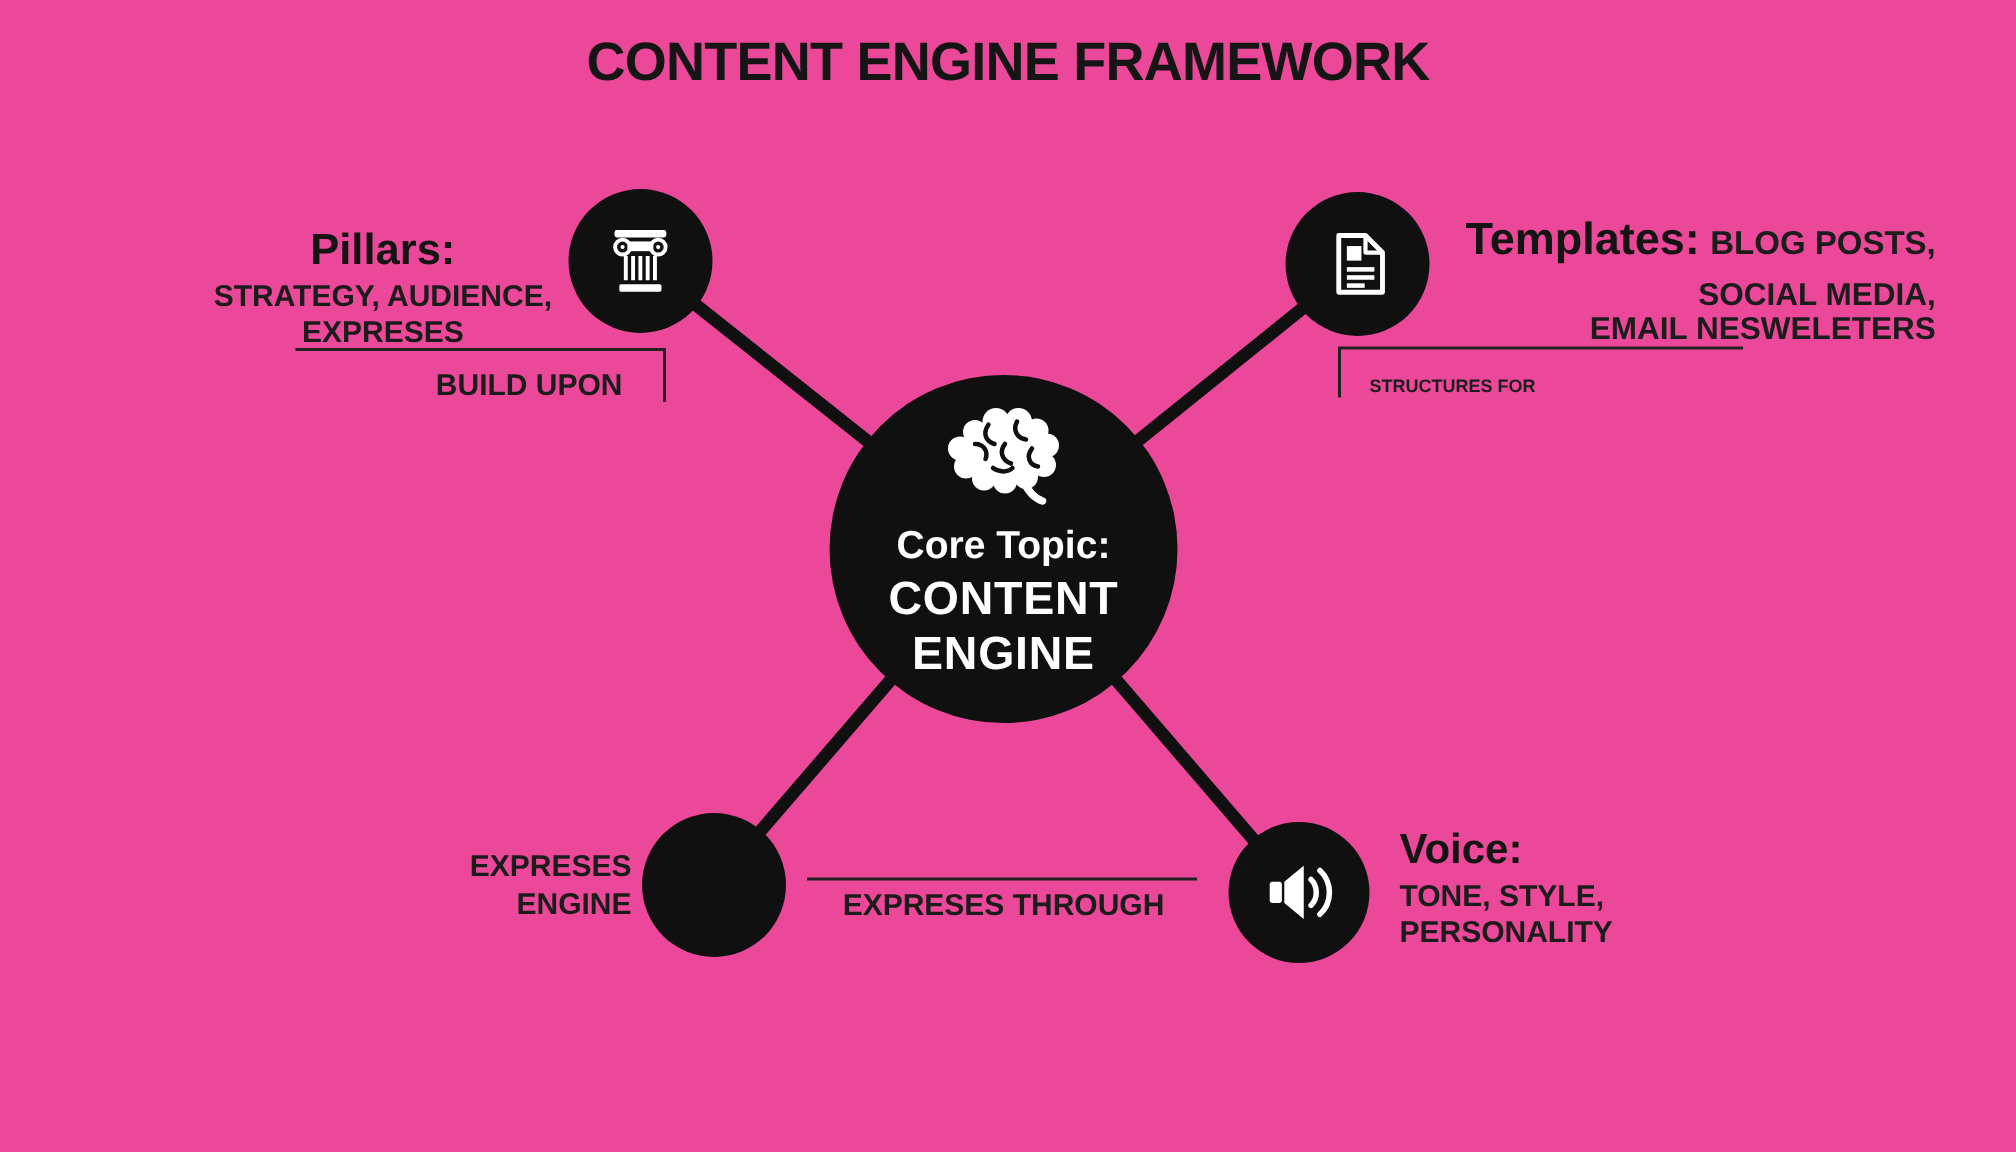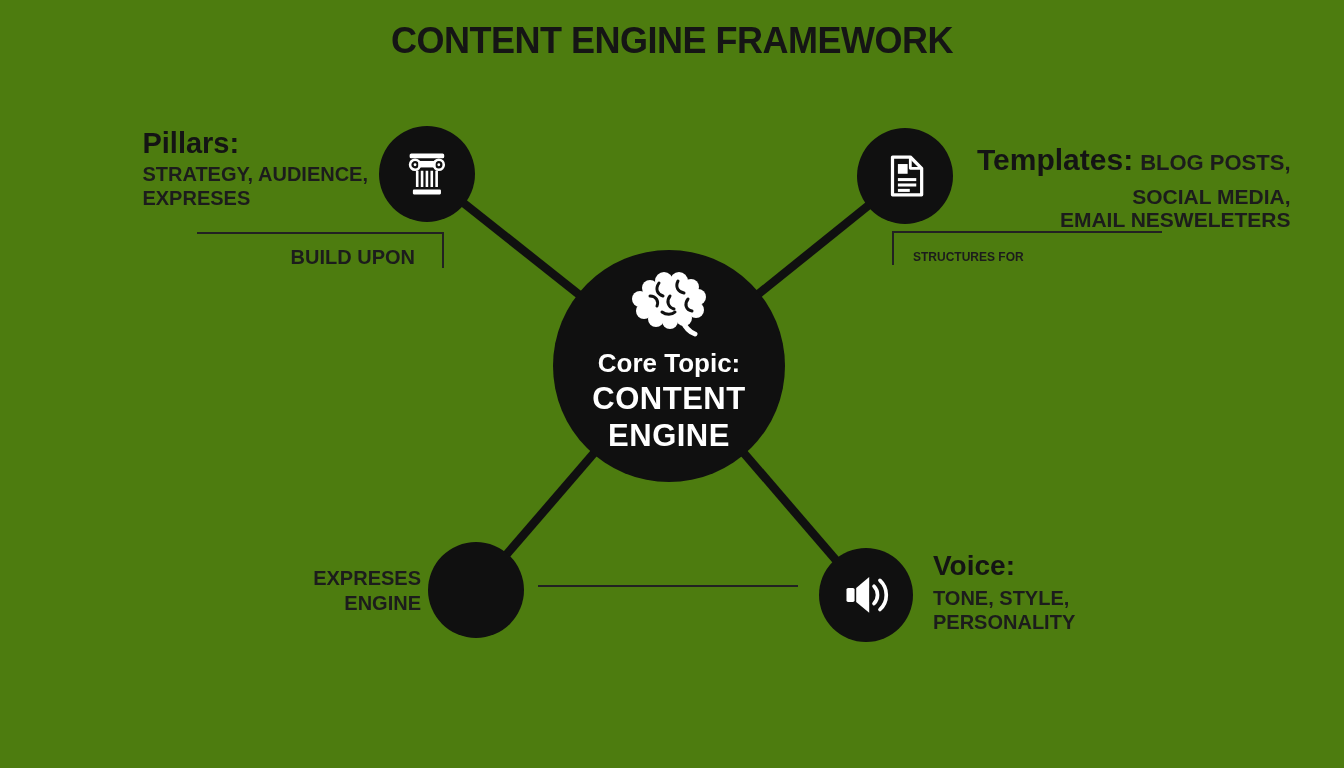--- a/index.html
+++ b/index.html
@@ -5,36 +5,36 @@
   html, body { margin: 0; padding: 0; }
   body {
     width: 1344px; height: 768px;
     background: #fdfdfd;
     font-family: "Liberation Sans", sans-serif;
     overflow: hidden;
   }
   .stage {
     position: relative;
     width: 1344px; height: 768px;
-    background: #4d7c0f;
+    background: #ec4899;
     color: #1a1a1a;
   }
   .abs { position: absolute; }
   .title {
     left: 0; top: 20px; width: 1344px;
     text-align: center;
     font-size: 36px; font-weight: bold;
     letter-spacing: -0.5px;
     color: #151515;
     margin: 0;
   }
   svg.layer { position: absolute; left: 0; top: 0; }
 
   
-  .pillars-block { right: 976px; top: 128px; text-align: left; white-space: nowrap; }
+  .pillars-block { right: 976px; top: 152px; text-align: center; white-space: nowrap; }
   .pillars-block .heading { font-size: 29px; font-weight: bold; line-height: 31px; color: #141414; }
   .pillars-block .detail { font-size: 20px; font-weight: bold; line-height: 24px; margin-top: 3px; color: #1c1c1c; }
 
   .build-upon { right: 929px; top: 246px; font-size: 20px; font-weight: bold; white-space: nowrap; color: #1c1c1c; }
 
   
   .templates-block { left: 977px; top: 143px; text-align: right; white-space: nowrap; }
   .templates-block .line1 { line-height: 33px; }
   .templates-block .heading { font-size: 30px; font-weight: bold; color: #141414; }
   .templates-block .inline-detail { font-size: 22px; font-weight: bold; margin-left: 7px; color: #1c1c1c; }
@@ -160,20 +160,21 @@
     </div>
     <div class="detail first">SOCIAL MEDIA,</div>
     <div class="detail">EMAIL NESWELETERS</div>
   </div>
   <div class="abs structures-for">STRUCTURES FOR</div>
 
   <div class="abs expresses-side">
     <div>EXPRESES</div>
     <div>ENGINE</div>
   </div>
+  <div class="abs expresses-mid">EXPRESES THROUGH</div>
 
   <div class="abs voice-block">
     <div class="heading">Voice:</div>
     <div class="detail first">TONE, STYLE,</div>
     <div class="detail">PERSONALITY</div>
   </div>
 
 </div>
 
 </body></html>

